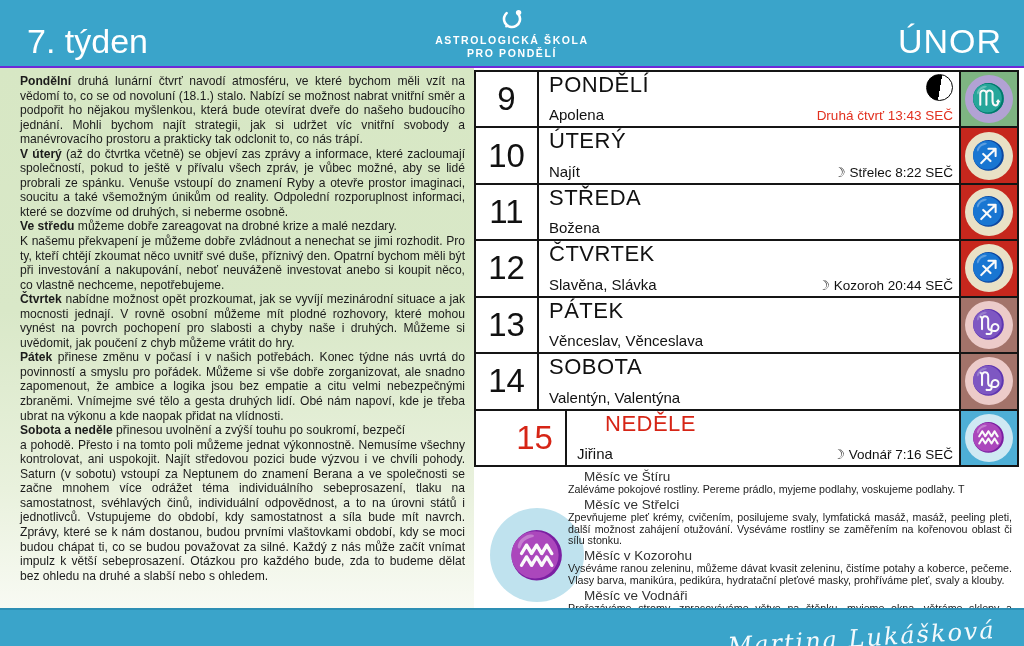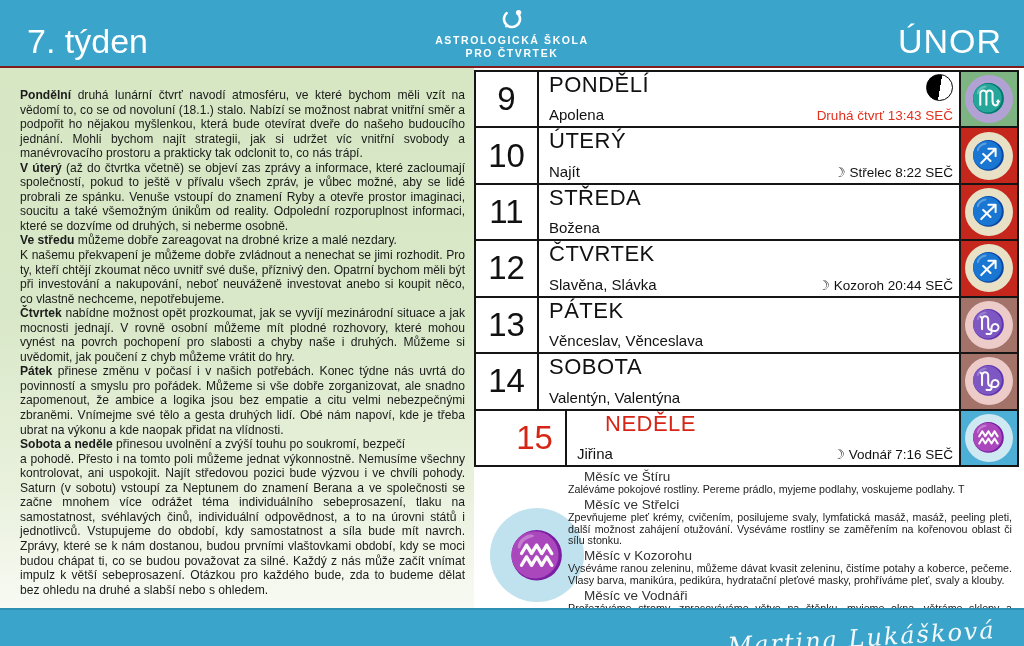--- a/index.html
+++ b/index.html
@@ -1,33 +1,33 @@
 <!DOCTYPE html>
 <html><head>
 <meta charset="utf-8">
 <style>
   html,body{margin:0;padding:0;background:#ffffff;}
   .page{position:relative;width:1024px;height:646px;overflow:hidden;background:#ffffff;
         font-family:"Liberation Sans",sans-serif;color:#1b1b1b;}
   
   .topbar{position:absolute;left:0;top:0;width:1024px;height:68px;background:#3aa4ca;
-          border-bottom:2px solid #7f1d1d;box-sizing:border-box;}
+          border-bottom:2px solid #6d28d9;box-sizing:border-box;}
   .week-title{position:absolute;left:27px;top:22px;font-size:34px;color:#ffffff;font-weight:400;}
   .month-title{position:absolute;right:22px;top:22px;font-size:34px;color:#ffffff;font-weight:400;letter-spacing:1px;}
   .logo-block{position:absolute;left:0;right:0;top:6px;text-align:center;color:#ffffff;}
   .logo-glyph{display:inline-block;width:24px;height:24px;}
   .logo-line{font-size:10.5px;font-weight:700;letter-spacing:1.6px;line-height:13px;color:#ffffff;}
   .bottombar{position:absolute;left:0;top:608px;width:1024px;height:38px;background:#3aa4ca;
              border-top:2px solid #2d8fb4;box-sizing:border-box;}
   .signature{position:absolute;right:28px;bottom:2px;font-family:"DejaVu Serif",serif;
              font-style:italic;font-weight:400;font-size:24px;color:#ffffff;letter-spacing:2px;
              transform:rotate(-3.5deg);transform-origin:right bottom;opacity:.95;}
   
   .forecast{position:absolute;left:0;top:68px;width:474px;height:540px;box-sizing:border-box;
-            padding:20px 9px 0 20px;
+            padding:6px 9px 0 20px;
             background:linear-gradient(180deg,#d7e7c4 0%,#d9e8c8 45%,#e9f1dd 78%,#f8faf3 100%);}
   .para{margin:0;font-size:12.1px;line-height:14.55px;text-align:justify;color:#1b1b1b;}
   .para b{font-weight:700;}
   
   .calendar{position:absolute;left:474px;top:70px;width:545px;height:397px;box-sizing:border-box;
             border:2px solid #151515;background:#ffffff;display:flex;flex-direction:column;}
   .cal-row{flex:1 1 0;display:flex;border-bottom:2px solid #151515;min-height:0;}
   .cal-row:last-child{border-bottom:none;}
   .num-cell{width:61px;border-right:2px solid #151515;display:flex;align-items:center;
             justify-content:center;font-size:33px;color:#111;}
@@ -62,21 +62,21 @@
     <div class="week-title">7. týden</div>
     <div class="logo-block">
       <span class="logo-glyph">
         <svg viewBox="0 0 24 24" width="24" height="24">
           <circle cx="12" cy="13" r="8" fill="none" stroke="#ffffff" stroke-width="2.6" stroke-dasharray="37 14" stroke-dashoffset="-5" stroke-linecap="round" transform="rotate(-75 12 13)"></circle>
           <circle cx="18.6" cy="6.6" r="2.7" fill="#ffffff"></circle>
           <circle cx="6.2" cy="20.4" r="1.1" fill="#ffffff"></circle>
         </svg>
       </span>
       <div class="logo-line">ASTROLOGICKÁ ŠKOLA</div>
-      <div class="logo-line">PRO ČTVRTEK</div>
+      <div class="logo-line">PRO PONDĚLÍ</div>
     </div>
     <div class="month-title">ÚNOR</div>
   </div>
 
   <div class="forecast">
     <div>
         <p class="para"><b>Pondělní </b>druhá lunární čtvrť navodí atmosféru, ve které bychom měli vzít na vědomí to, co se od novoluní (18.1.) stalo. Nabízí se možnost nabrat vnitřní směr a podpořit ho nějakou myšlenkou, která bude otevírat dveře do našeho budoucího jednání. Mohli bychom najít strategii, jak si udržet víc vnitřní svobody a manévrovacího prostoru a prakticky tak odclonit to, co nás trápí.</p>
         <p class="para"><b>V úterý </b>(až do čtvrtka včetně) se objeví zas zprávy a informace, které zacloumají společností, pokud to ještě v přívalu všech zpráv, je vůbec možné, aby se lidé probrali ze spánku. Venuše vstoupí do znamení Ryby a otevře prostor imaginaci, soucitu a také všemožným únikům od reality. Odpolední rozporuplnost informaci, které se dozvíme od druhých, si neberme osobně.</p>
         <p class="para"><b>Ve středu </b>můžeme dobře zareagovat na drobné krize a malé nezdary.</p>
         <p class="para">K našemu překvapení je můžeme dobře zvládnout a nenechat se jimi rozhodit. Pro ty, kteří chtějí zkoumat něco uvnitř své duše, příznivý den. Opatrní bychom měli být při investování a nakupování, neboť neuváženě investovat anebo si koupit něco, co vlastně nechceme, nepotřebujeme.</p>

